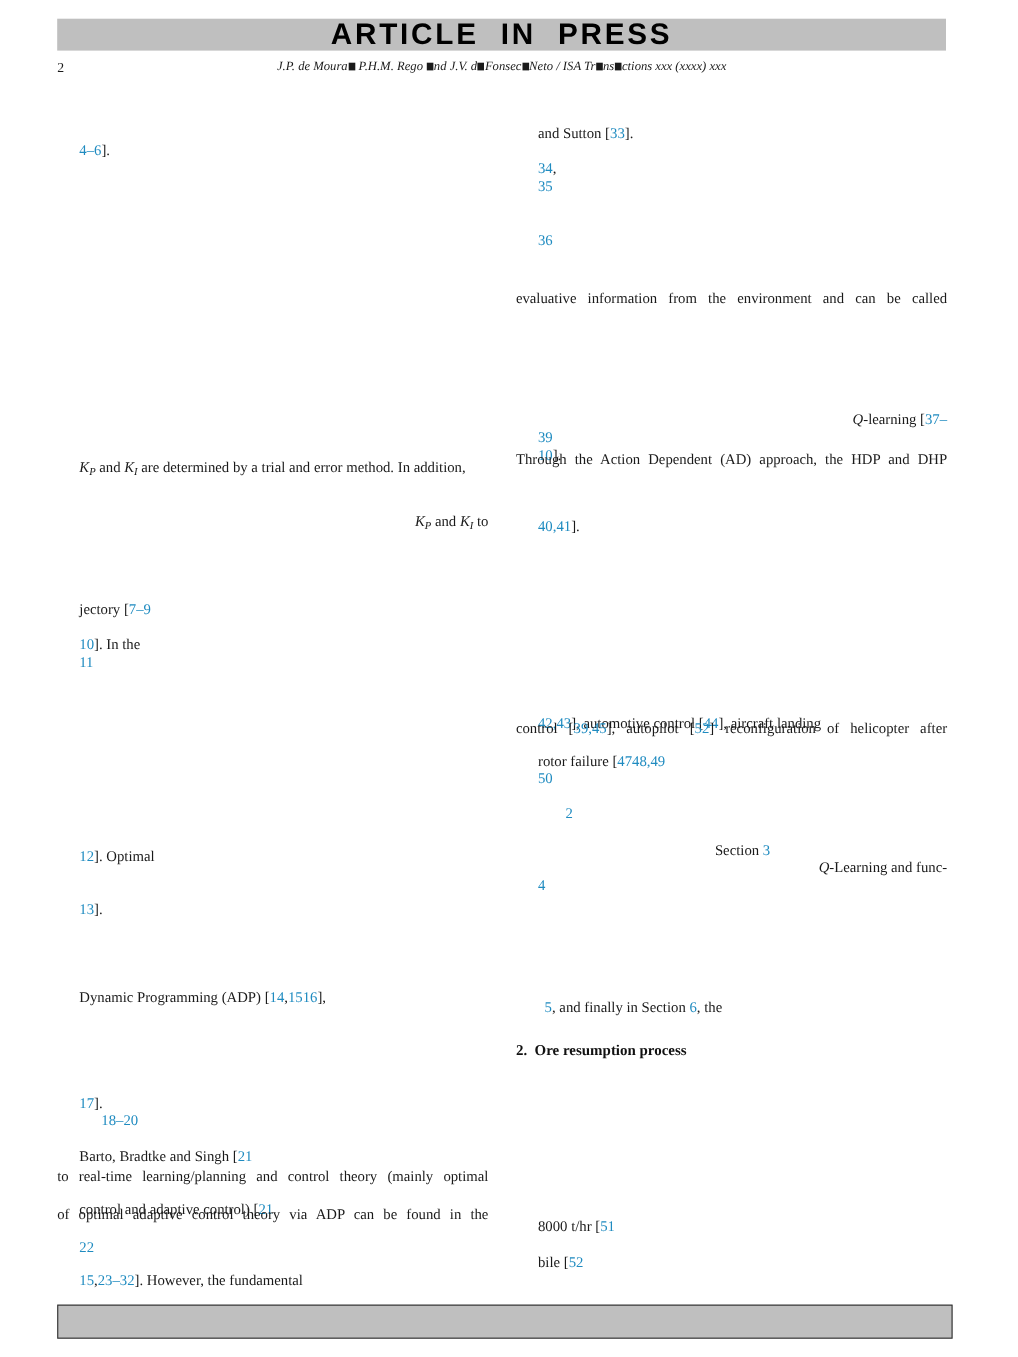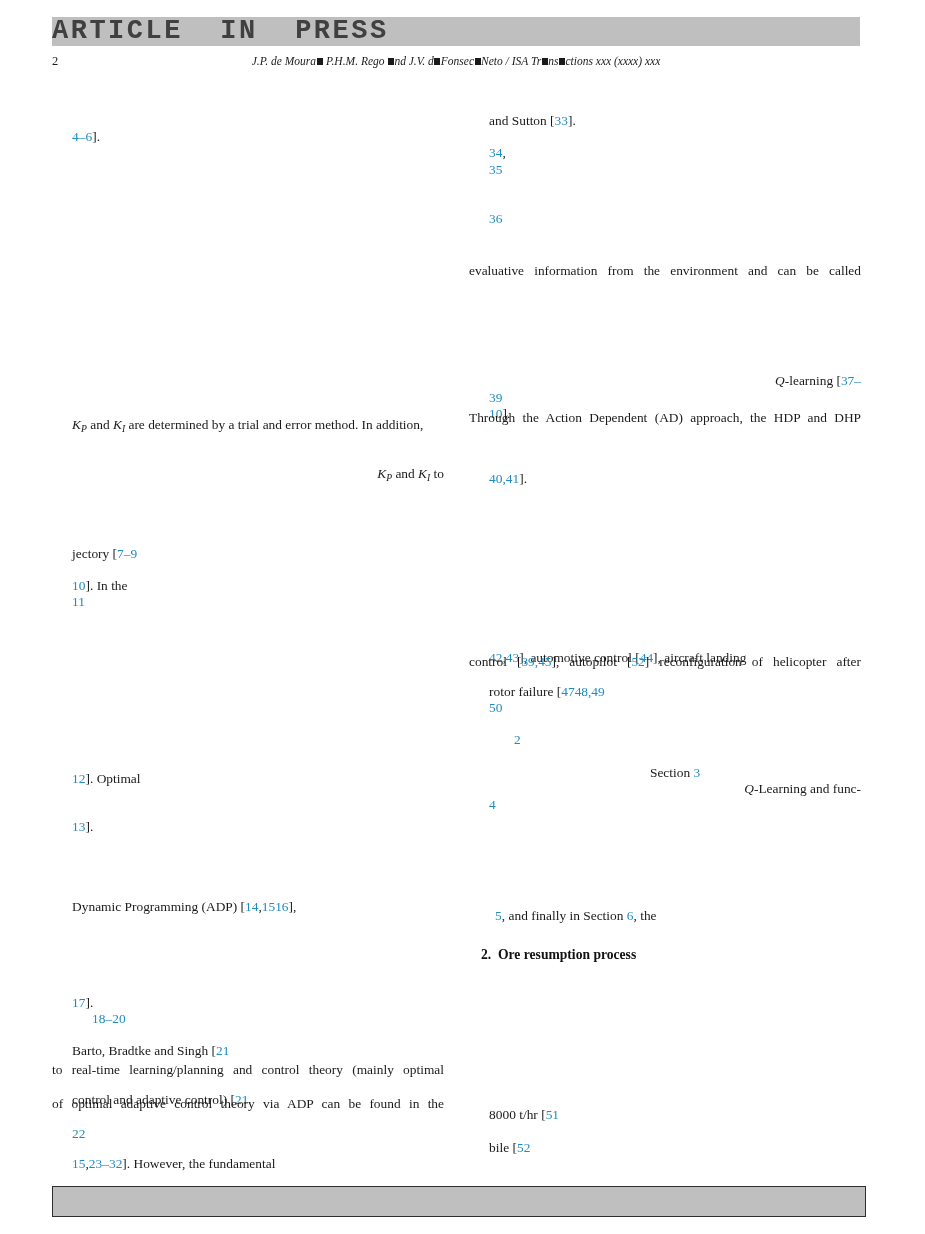--- a/index.html
+++ b/index.html
@@ -29,23 +29,23 @@
     top: 17px;
     width: 808px;
     height: 29px;
     background: #bfbfbf;
   }
   .press-bar-text {
     position: absolute;
     left: 0; right: 0;
     top: 50%;
     transform: translateY(-52%);
-    text-align: left;
-    color: #404040;
-    font-family: Liberation Mono, monospace;
+    text-align: center;
+    color: #000000;
+    font-family: Liberation Sans, sans-serif;
     font-weight: bold;
     font-size: 27px;
     letter-spacing: 2.5px;
     white-space: pre;
     line-height: 1;
   }
 
   .folio {
     position: absolute;
     left: 52px;
@@ -115,21 +115,21 @@
     font-style: italic;
     font-size: 0.72em;
     vertical-align: baseline;
     position: relative;
     top: 0.28em;
   }
   .qital { font-style: italic; }
 
   .sec-head {
     position: absolute;
-    left: 12px;
+    left: 0;
     width: 392px;
     font-weight: bold;
     font-size: 13.6px;
     white-space: pre;
     color: #111111;
   }
 
   
   .figure-box {
     position: absolute;

